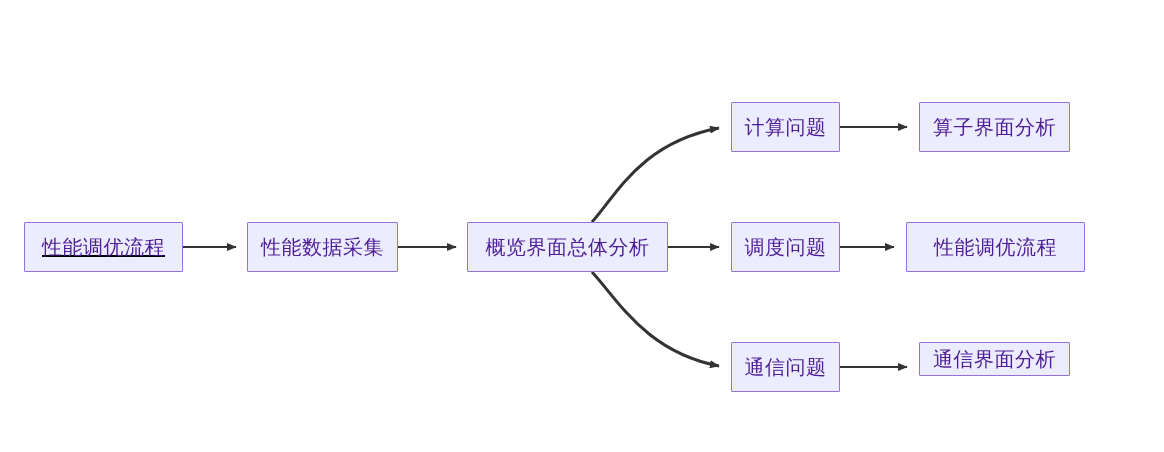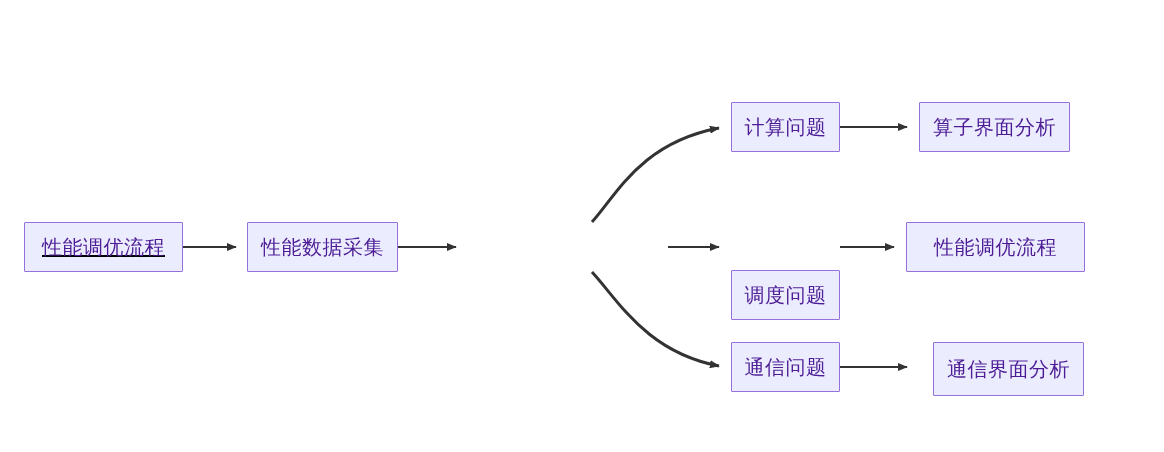--- a/index.html
+++ b/index.html
@@ -74,38 +74,41 @@
   </svg>
 
   <div class="flow-node" style="left:24px; top:222px; width:159px; height:50px;text-decoration:underline;">
     <span class="flow-node-label">性能调优流程</span>
   </div>
 
   <div class="flow-node" style="left:247px; top:222px; width:151px; height:50px;">
     <span class="flow-node-label">性能数据采集</span>
   </div>
 
+  <div class="flow-node" style="left:467px; top:222px; width:201px; height:50px;">
+    <span class="flow-node-label">概览界面总体分析</span>
+  </div>
 
   <div class="flow-node" style="left:731px; top:102px; width:109px; height:50px;">
     <span class="flow-node-label">计算问题</span>
   </div>
 
-  <div class="flow-node" style="left:731px; top:222px; width:109px; height:50px;margin-top:48px;">
+  <div class="flow-node" style="left:731px; top:222px; width:109px; height:50px;">
     <span class="flow-node-label">调度问题</span>
   </div>
 
   <div class="flow-node" style="left:919px; top:102px; width:151px; height:50px;">
     <span class="flow-node-label">算子界面分析</span>
   </div>
 
   <div class="flow-node" style="left:731px; top:342px; width:109px; height:50px;">
     <span class="flow-node-label">通信问题</span>
   </div>
 
   <div class="flow-node" style="left:906px; top:222px; width:179px; height:50px;">
     <span class="flow-node-label">性能调优流程</span>
   </div>
 
-  <div class="flow-node" style="left:919px; top:342px; width:151px; height:54px;margin-left:14px;">
+  <div class="flow-node" style="left:919px; top:342px; width:151px; height:34px;">
     <span class="flow-node-label">通信界面分析</span>
   </div>
 
 </div>
 
 </body></html>

